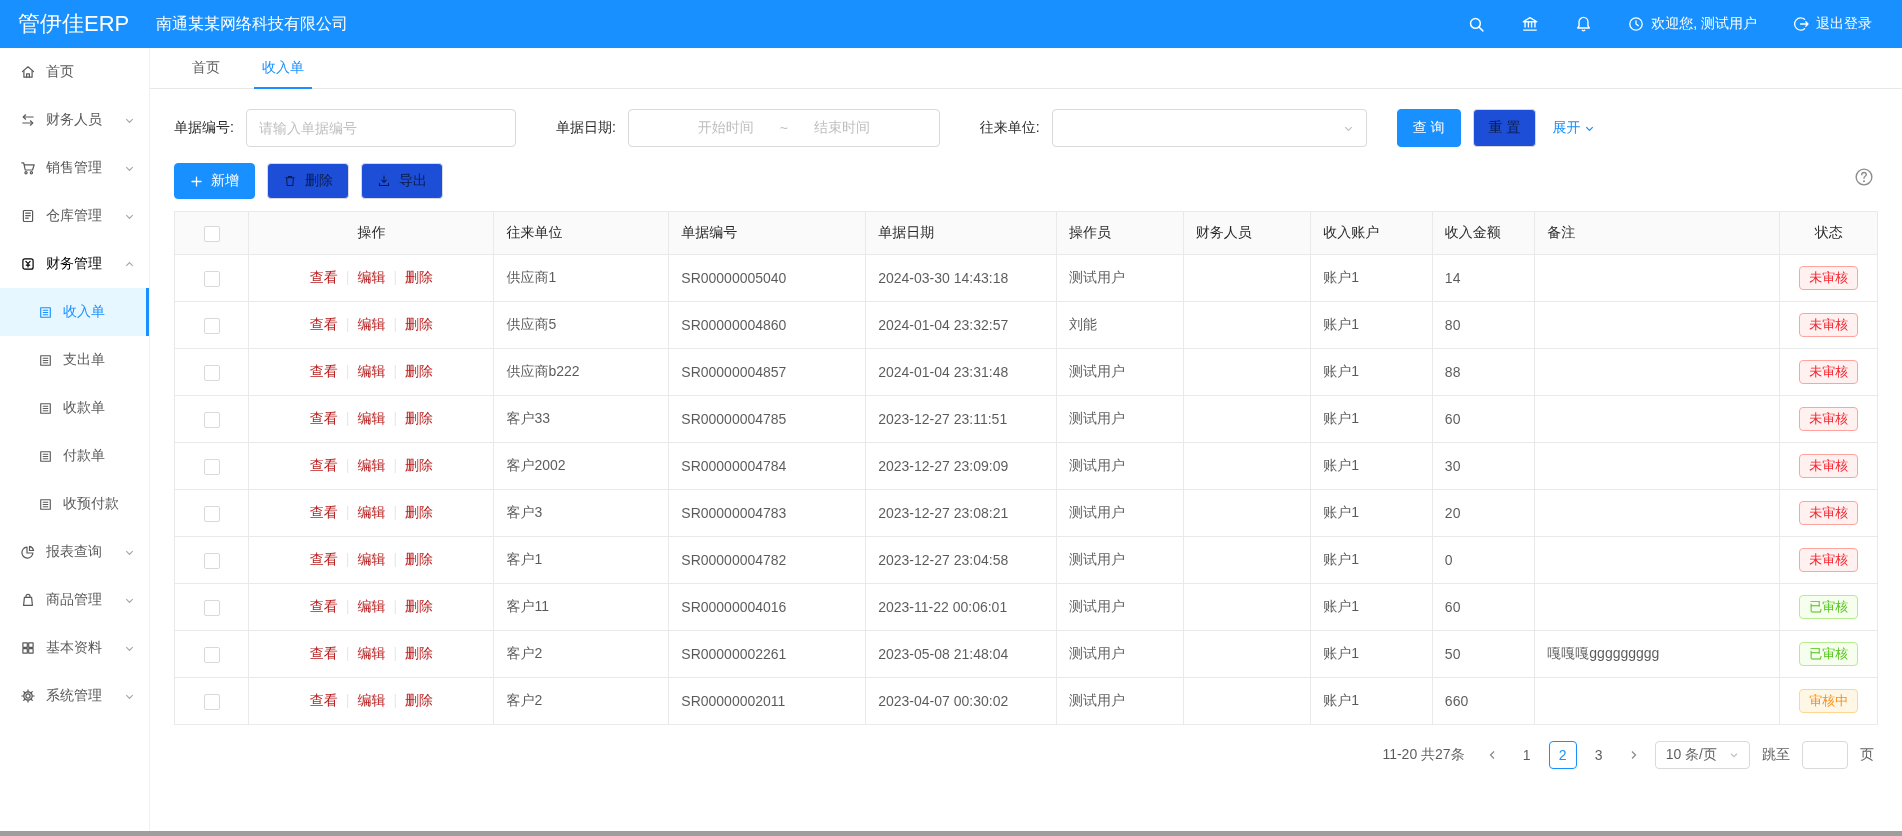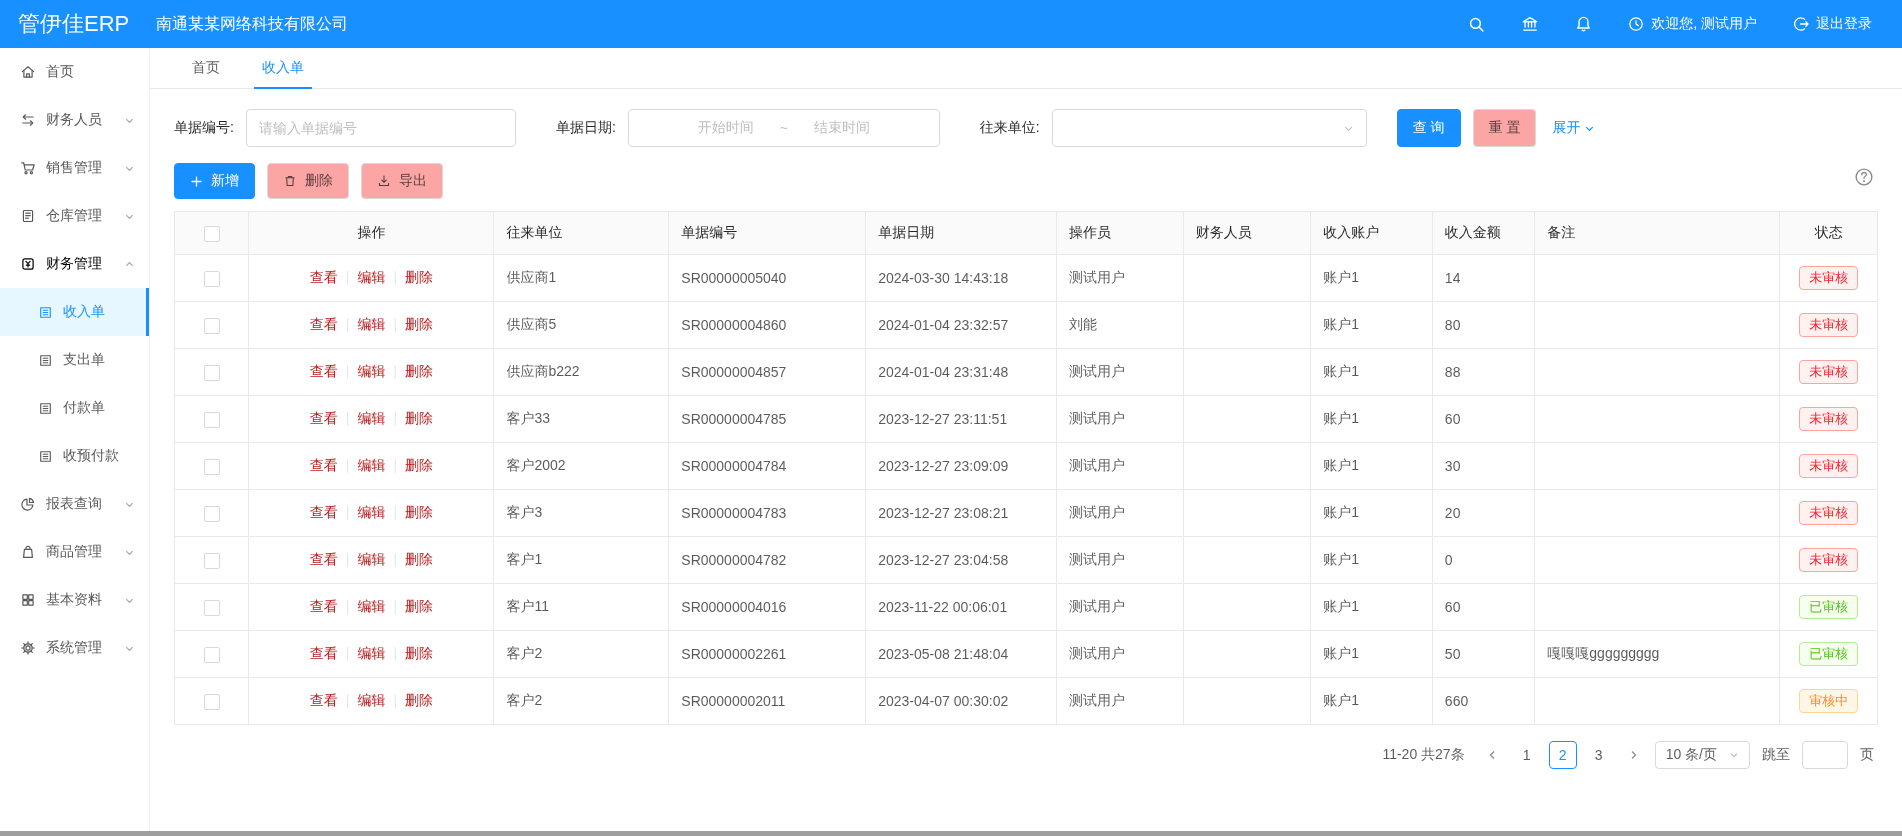--- a/index.html
+++ b/index.html
@@ -36,21 +36,21 @@
 
   
   .filterbar{display:flex;align-items:center;padding:20px 24px 8px;flex:none}
   .f-label{color:rgba(0,0,0,.85);margin-right:12px;white-space:nowrap}
   .f-group{display:flex;align-items:center}
   .f-group + .f-group{margin-left:40px}
   .f-input{width:270px;height:38px;border:1px solid #d9d9d9;border-radius:4px;padding:0 12px;font-size:14px;color:rgba(0,0,0,.65);outline:none}
   .f-input::placeholder{color:#bfbfbf}
   .daterange{width:312px;height:38px;border:1px solid #d9d9d9;border-radius:4px;display:flex;align-items:center;justify-content:center;gap:26px;color:#bfbfbf}
   .select{width:315px;height:38px;border:1px solid #d9d9d9;border-radius:4px;display:flex;align-items:center;justify-content:space-between;padding:0 12px;color:#bfbfbf;cursor:pointer}
-  .btn{height:38px;border:1px solid #d9d9d9;border-radius:4px;background:#fca5a5;padding:0 15px;font-size:14px;color:rgba(0,0,0,.65);display:inline-flex;align-items:center;gap:8px;cursor:pointer;white-space:nowrap}
+  .btn{height:38px;border:1px solid #d9d9d9;border-radius:4px;background:#1d4ed8;padding:0 15px;font-size:14px;color:rgba(0,0,0,.65);display:inline-flex;align-items:center;gap:8px;cursor:pointer;white-space:nowrap}
   .btn-primary{background:#1890ff;border-color:#1890ff;color:#fff}
   .filter-btns{display:flex;align-items:center;gap:12px;margin-left:30px}
   .link-blue{color:#1890ff;cursor:pointer;display:inline-flex;align-items:center;gap:4px;margin-left:16px;white-space:nowrap}
 
   
   .toolbar{display:flex;align-items:center;gap:12px;padding:8px 24px 12px;position:relative;flex:none}
   .btn-sm{height:36px}
   .help-icon{position:absolute;right:28px;top:12px;color:#8c8c8c;display:flex;cursor:pointer}
 
   
@@ -206,20 +206,29 @@
         <span class="lab">收入单</span>
       </div>
       <div class="side-item sub">
         <span class="s-icon">
           <svg width="15" height="15" viewBox="0 0 16 16" fill="none" stroke="currentColor" stroke-width="1.2" stroke-linecap="round" stroke-linejoin="round">
             <rect x="2.9" y="2.9" width="10.2" height="10.2"></rect>
             <path d="M5.6 5.6h4.8M5.6 8h4.8M5.6 10.4h4.8"></path>
           </svg>
         </span>
         <span class="lab">支出单</span>
+      </div>
+      <div class="side-item sub">
+        <span class="s-icon">
+          <svg width="15" height="15" viewBox="0 0 16 16" fill="none" stroke="currentColor" stroke-width="1.2" stroke-linecap="round" stroke-linejoin="round">
+            <rect x="2.9" y="2.9" width="10.2" height="10.2"></rect>
+            <path d="M5.6 5.6h4.8M5.6 8h4.8M5.6 10.4h4.8"></path>
+          </svg>
+        </span>
+        <span class="lab">收款单</span>
       </div>
       <div class="side-item sub">
         <span class="s-icon">
           <svg width="15" height="15" viewBox="0 0 16 16" fill="none" stroke="currentColor" stroke-width="1.2" stroke-linecap="round" stroke-linejoin="round">
             <rect x="2.9" y="2.9" width="10.2" height="10.2"></rect>
             <path d="M5.6 5.6h4.8M5.6 8h4.8M5.6 10.4h4.8"></path>
           </svg>
         </span>
         <span class="lab">付款单</span>
       </div>

